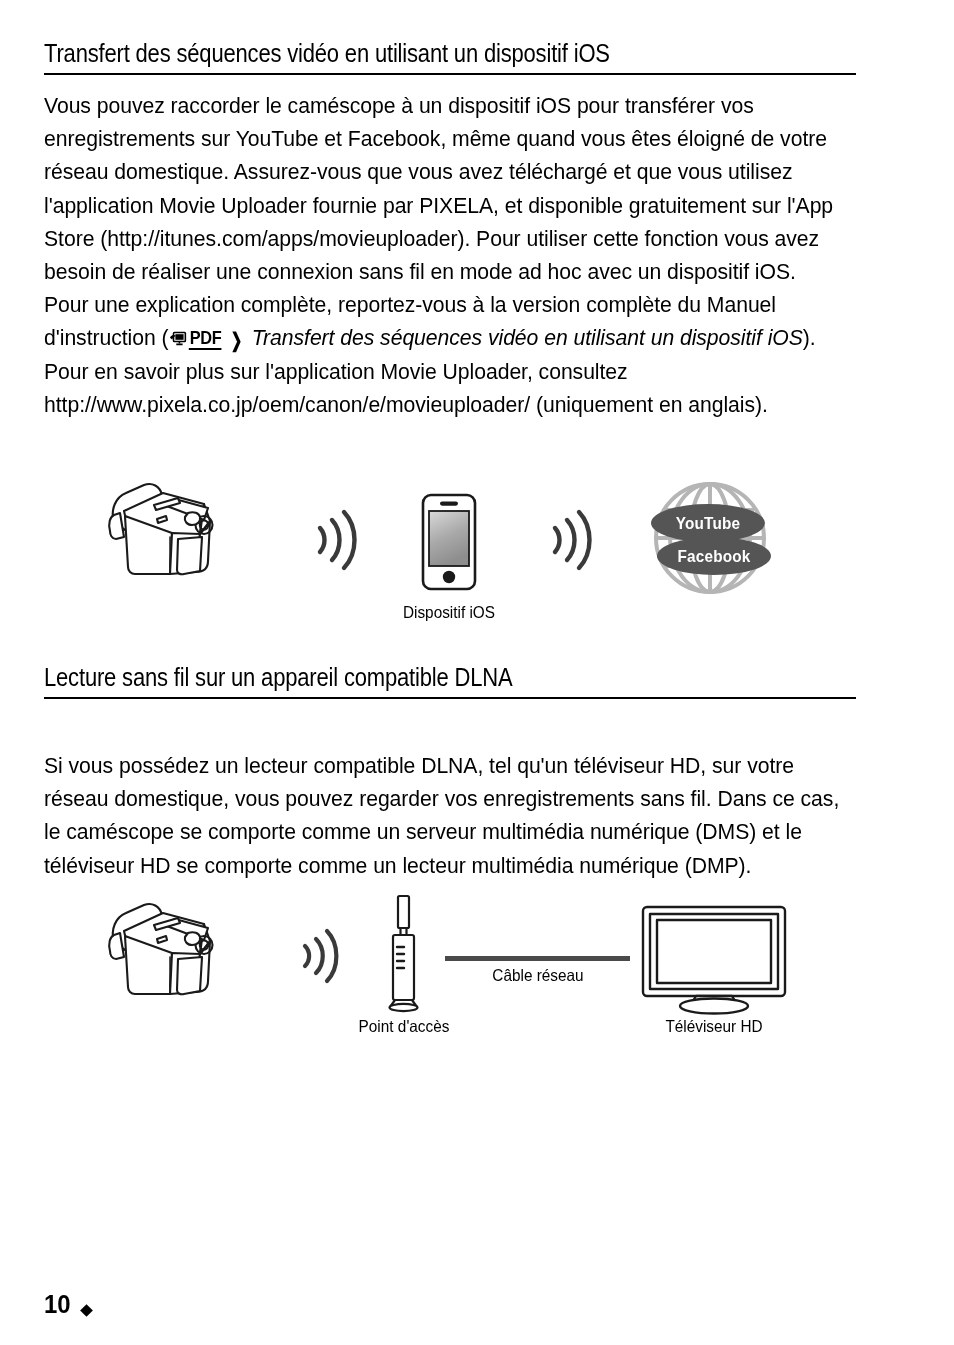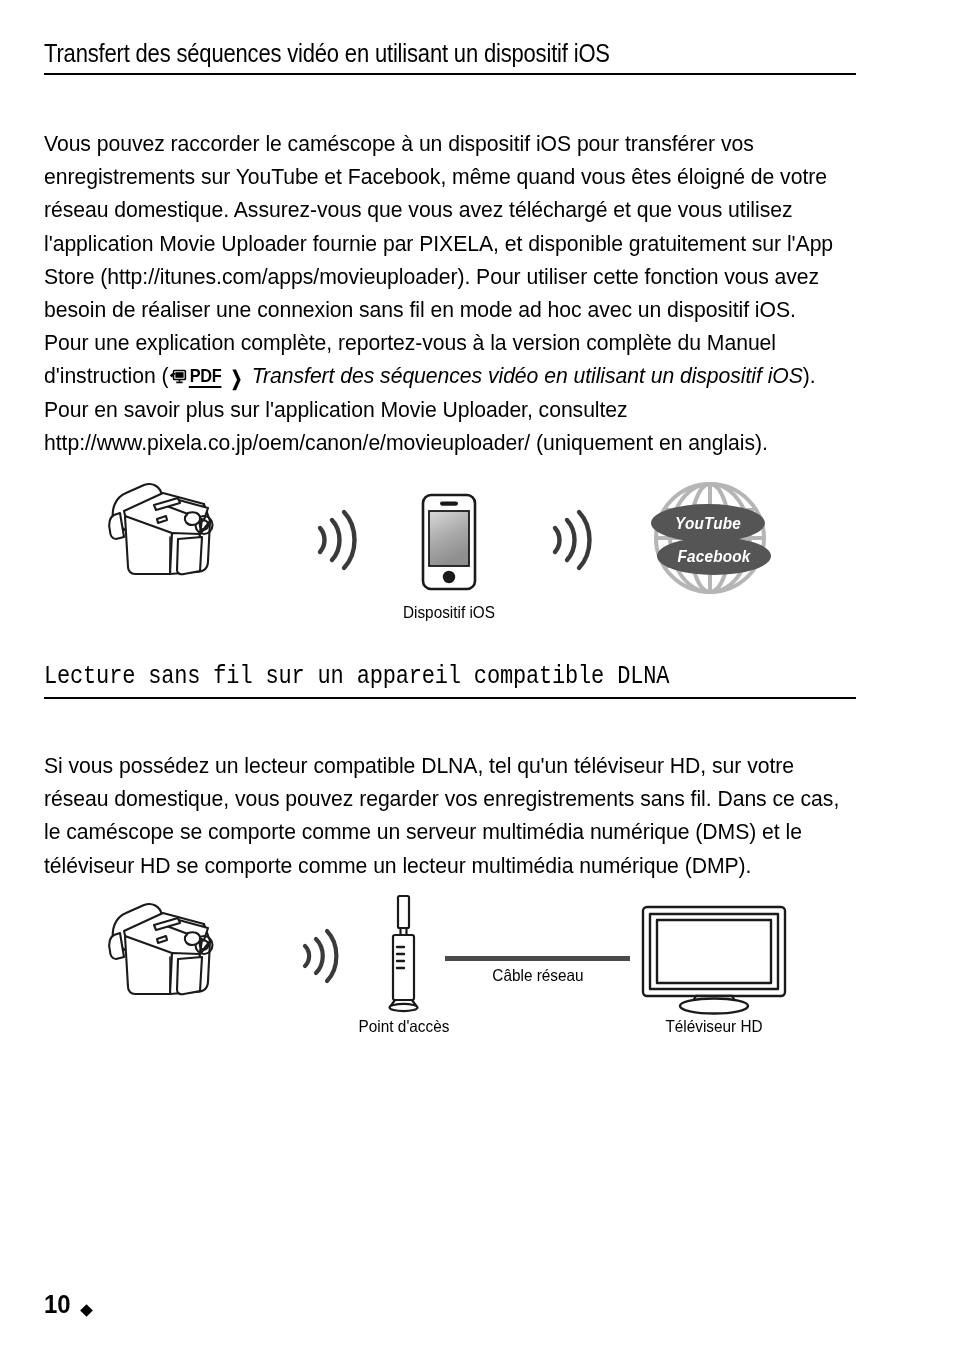--- a/index.html
+++ b/index.html
@@ -91,21 +91,21 @@
   .fig-caption {
     position: absolute;
     font-size: 16.5px;
     line-height: 20px;
     text-align: center;
     white-space: nowrap;
     transform: scaleX(0.93);
   }
 
   
-  .globe-wrap { position: absolute; font-style: italic; }
+  .globe-wrap { position: absolute; }
   .badge-text {
     position: absolute;
     color: #ffffff;
     font-weight: bold;
     font-size: 17px;
     letter-spacing: 0.2px;
     white-space: nowrap;
     transform: scaleX(0.9);
     transform-origin: center center;
     text-align: center;
@@ -139,21 +139,21 @@
 </head>
 <body>
 
 <div class="page">
 
   <div class="section" style="top:38px;">
     <h1 class="section-heading">Transfert des séquences vidéo en utilisant un dispositif iOS</h1>
     <div class="heading-rule"></div>
   </div>
 
-  <div class="section" style="top:90px; width:814px;margin-top:38px;">
+  <div class="section" style="top:90px; width:814px;">
     <p class="body-text"><span>Vous pouvez raccorder le caméscope à un dispositif iOS pour transférer vos enregistrements sur YouTube et Facebook, même quand vous êtes éloigné de votre réseau domestique. Assurez-vous que vous avez téléchargé et que vous utilisez l'application Movie Uploader fournie par PIXELA, et disponible gratuitement sur l'App Store (http://itunes.com/apps/movieuploader). Pour utiliser cette fonction vous avez besoin de réaliser une connexion sans fil en mode ad hoc avec un dispositif iOS. Pour une explication complète, reportez-vous à la version complète du Manuel d'instruction (</span><span class="pdf-badge">
           <svg class="mon" width="19" height="17" viewBox="0 0 19 17">
             <rect x="4.5" y="1.5" width="12" height="9" rx="0.8" fill="#fff" stroke="#000" stroke-width="1.6"></rect>
             <rect x="6.4" y="3.2" width="8.3" height="5.6" fill="#000"></rect>
             <path d="M10.5 10.8 L10.5 12.6" stroke="#000" stroke-width="1.6"></path>
             <path d="M7.3 13.3 h6.4" stroke="#000" stroke-width="1.7"></path>
             <path d="M0.9 6.2 c2.3 -2.6 4.6 -2.6 6.2 -1.2 c-1.9 0.3 -3.3 1.6 -3.9 3.4 c-1.1 -0.4 -1.9 -1.2 -2.3 -2.2 z" fill="#000"></path>
           </svg>
           <span class="pdf-word">PDF</span>
           <span class="arrow">❯</span>
@@ -228,21 +228,21 @@
       </svg>
       <svg style="position:absolute; left:0; top:0;" width="128" height="120" viewBox="0 0 128 120">
         <ellipse cx="60" cy="45" rx="57" ry="19" fill="#555555"></ellipse>
         <ellipse cx="66" cy="78" rx="57" ry="19" fill="#555555"></ellipse>
       </svg>
       <span class="badge-text" style="left:0px; top:37px; width:120px;">YouTube</span>
       <span class="badge-text" style="left:6px; top:70px; width:120px;">Facebook</span>
     </div>
   </div>
 
-  <div class="section" style="top:662px;font-family:Liberation Mono, monospace;">
+  <div class="section" style="top:662px;">
     <h1 class="section-heading">Lecture sans fil sur un appareil compatible DLNA</h1>
     <div class="heading-rule"></div>
   </div>
 
   <div class="section" style="top:750px; width:814px;">
     <p class="body-text">Si vous possédez un lecteur compatible DLNA, tel qu'un téléviseur HD, sur votre réseau domestique, vous pouvez regarder vos enregistrements sans fil. Dans ce cas, le caméscope se comporte comme un serveur multimédia numérique (DMS) et le téléviseur HD se comporte comme un lecteur multimédia numérique (DMP).</p>
   </div>
 
   <div class="figure" style="left:100px; top:890px; width:760px; height:160px;">
 

